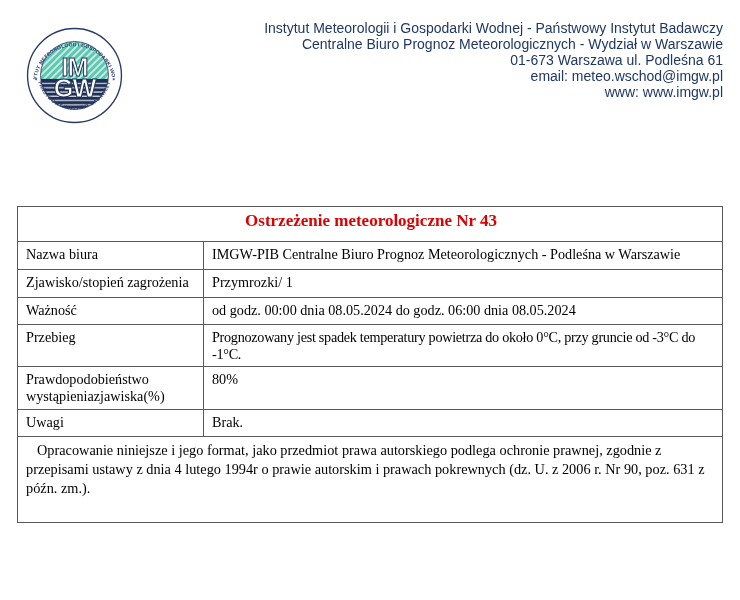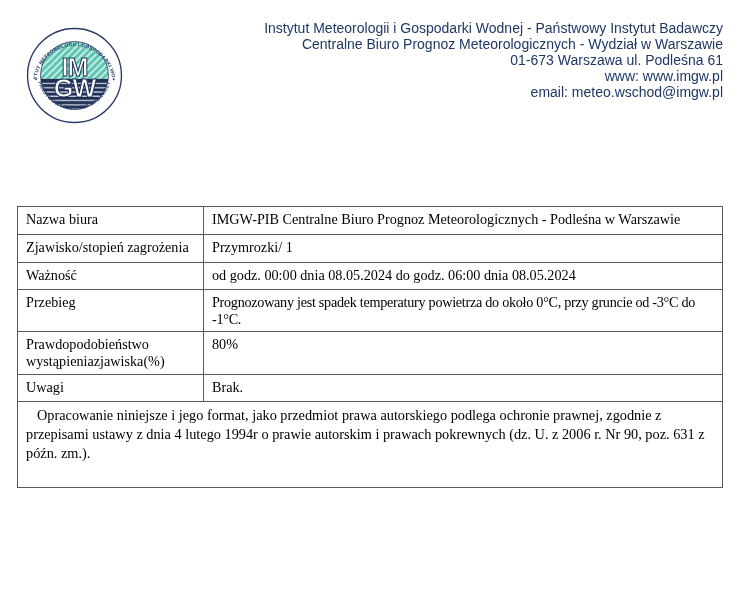--- a/index.html
+++ b/index.html
@@ -81,31 +81,34 @@
 
     <text x="50" y="50" text-anchor="middle" font-size="26" font-weight="bold" font-family="Liberation Sans, sans-serif" fill="#ffffff" stroke="#1d2f55" stroke-width="1" letter-spacing="-1">IM</text>
     <text x="50" y="72" text-anchor="middle" font-size="26" font-weight="bold" font-family="Liberation Sans, sans-serif" fill="#ffffff" stroke="#1d2f55" stroke-width="1" letter-spacing="-1">GW</text>
   </svg>
 </div>
 
 <div class="header-block">
   <div>Instytut Meteorologii i Gospodarki Wodnej - Państwowy Instytut Badawczy</div>
   <div class="bold">Centralne Biuro Prognoz Meteorologicznych - Wydział w Warszawie</div>
   <div>01-673 Warszawa ul. Podleśna  61</div>
+  <div>email: meteo.wschod@imgw.pl</div>
   <div>www: www.imgw.pl</div>
-  <div>email: meteo.wschod@imgw.pl</div>
 </div>
 
 <table class="warning">
   <colgroup>
       <col style="width:186px">
       <col>
     </colgroup>
 
   <tbody>
+      <tr>
+    <td colspan="2" class="title-cell">Ostrzeżenie meteorologiczne Nr 43</td>
+  </tr>
 
   <tr class="h28">
     <td class="lbl">Nazwa biura</td>
     <td class="val">IMGW-PIB Centralne Biuro Prognoz Meteorologicznych - Podleśna w Warszawie</td>
   </tr>
 
   <tr class="h28">
     <td class="lbl">Zjawisko/stopień zagrożenia</td>
     <td class="val">Przymrozki/ 1</td>
   </tr>

